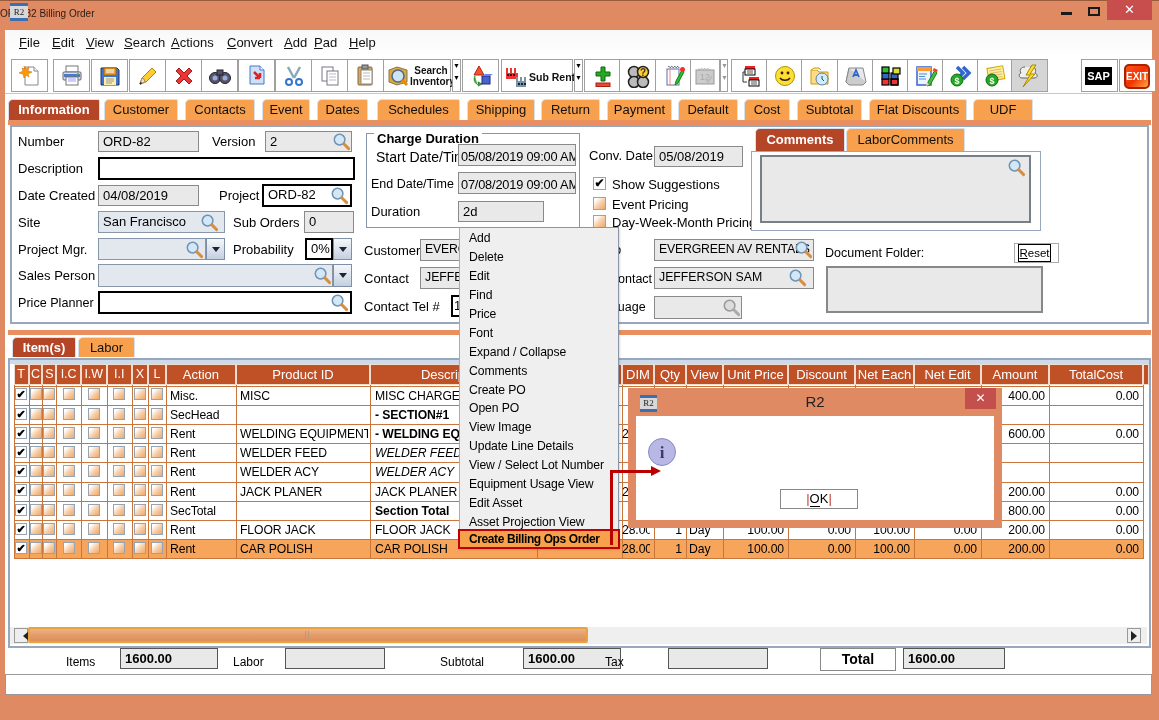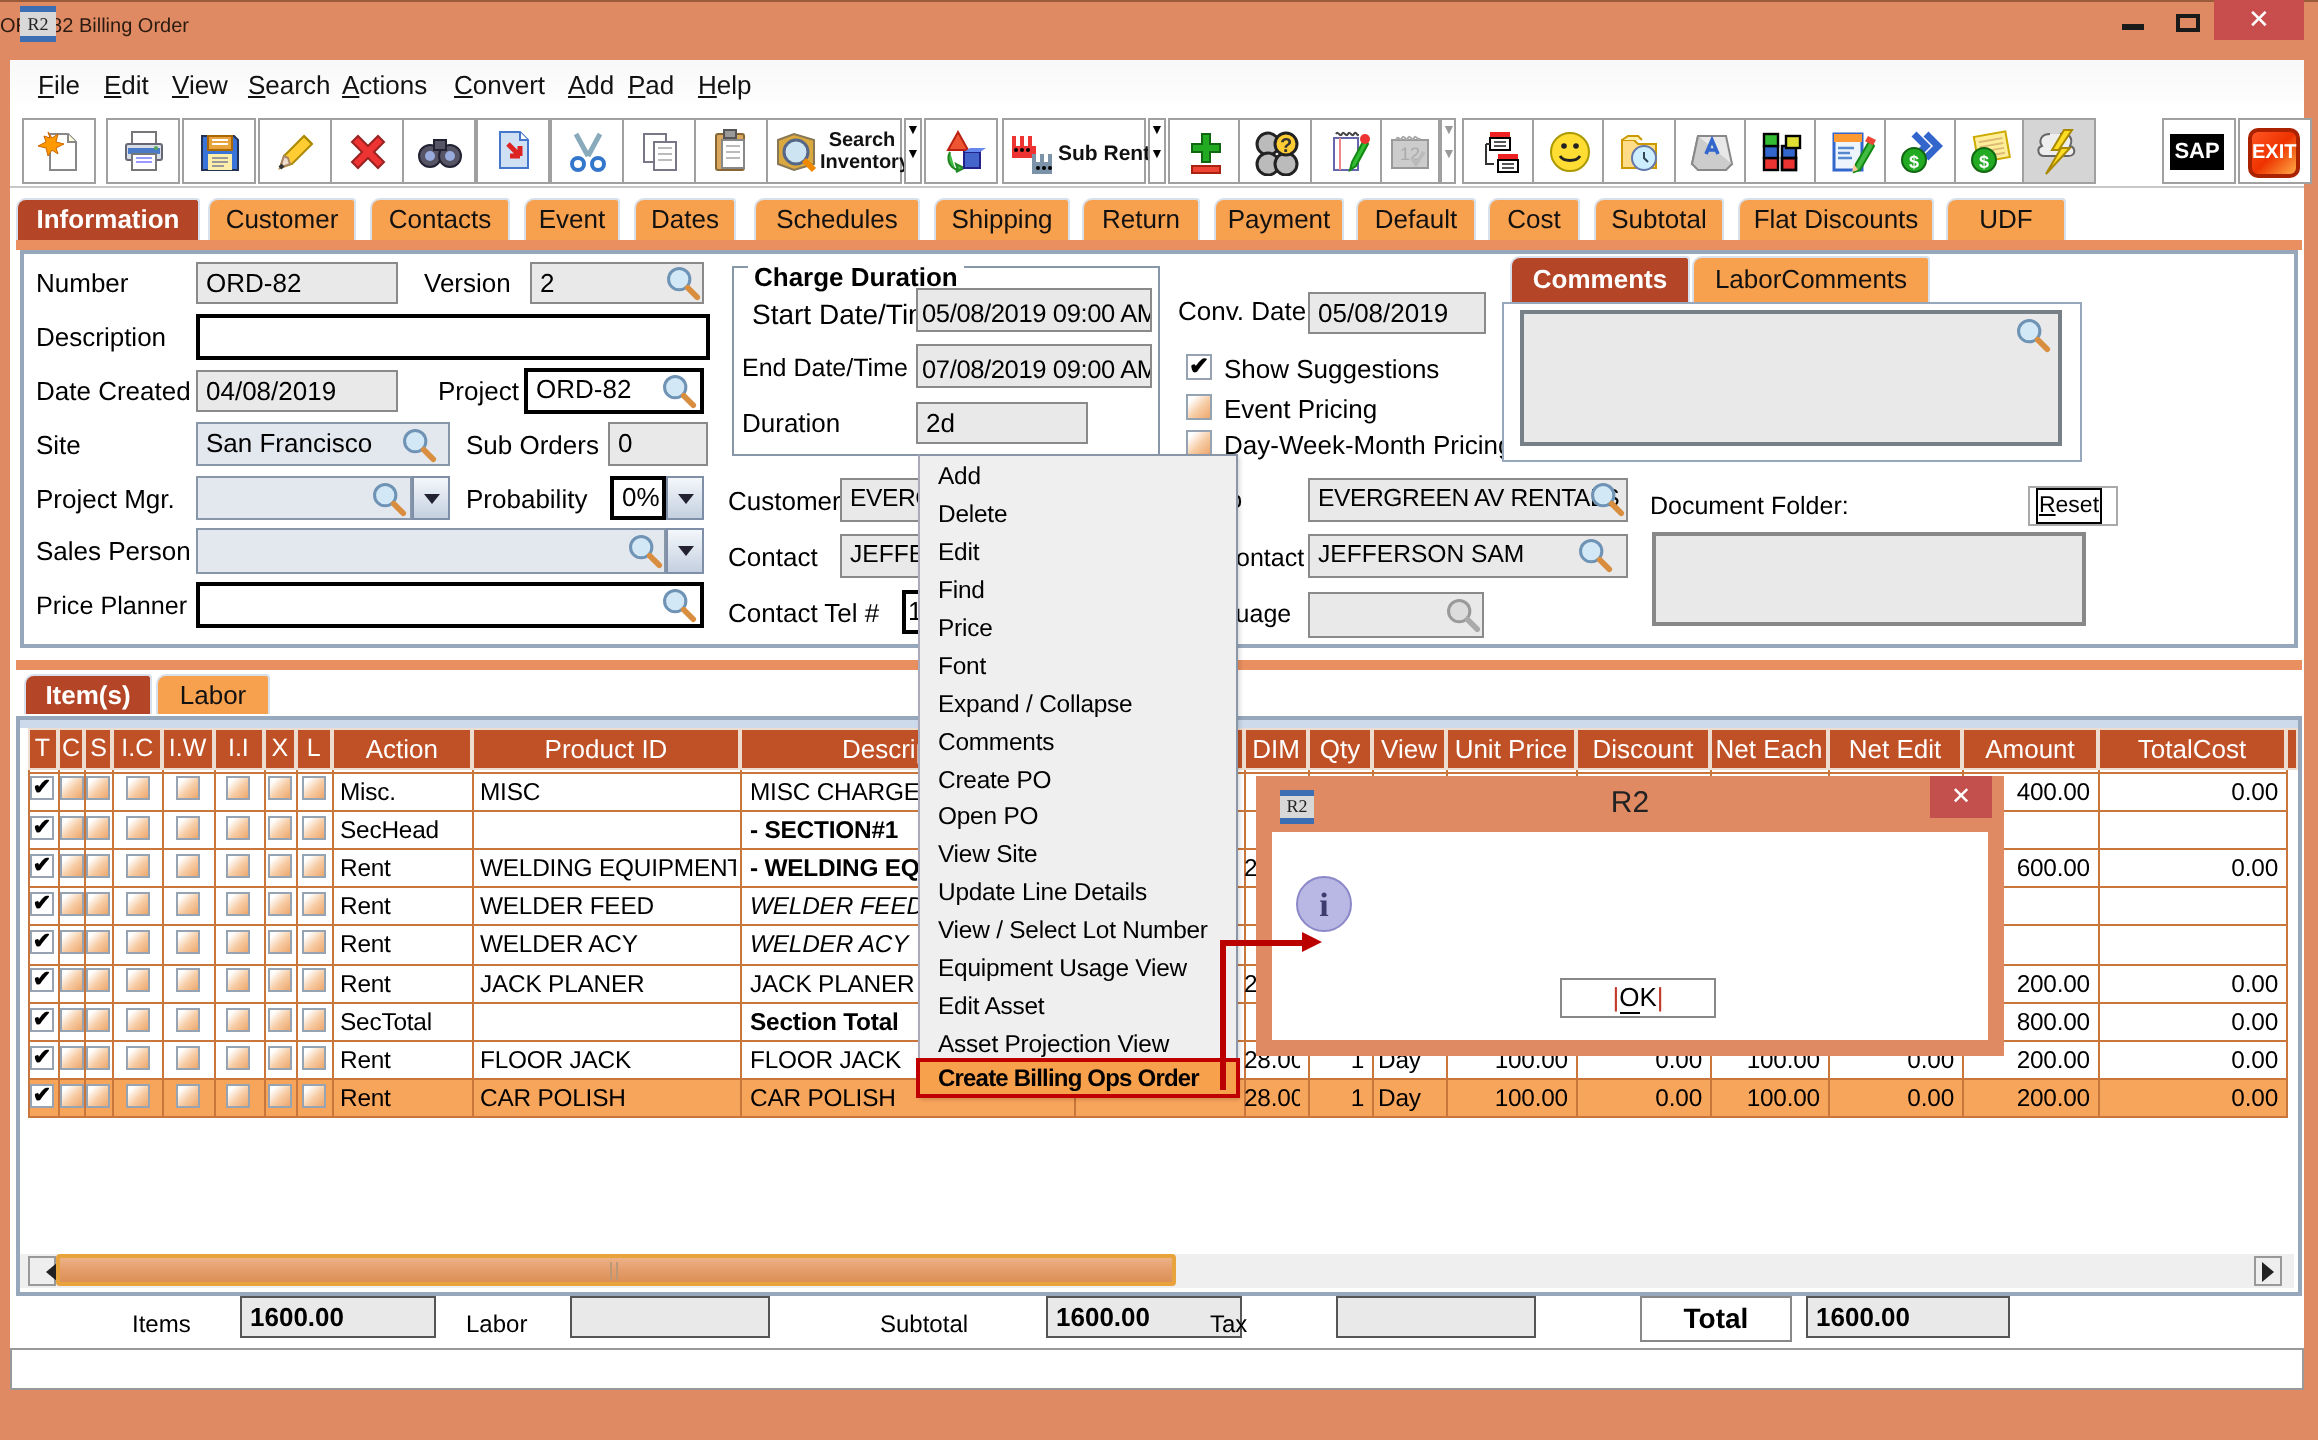--- a/index.html
+++ b/index.html
@@ -619,21 +619,21 @@
 <div class="mi2" style="top:3px">Add</div>
 <div class="mi2" style="top:22px">Delete</div>
 <div class="mi2" style="top:41px">Edit</div>
 <div class="mi2" style="top:60px">Find</div>
 <div class="mi2" style="top:79px">Price</div>
 <div class="mi2" style="top:98px">Font</div>
 <div class="mi2" style="top:117px">Expand / Collapse</div>
 <div class="mi2" style="top:136px">Comments</div>
 <div class="mi2" style="top:155px">Create PO</div>
 <div class="mi2" style="top:173px">Open PO</div>
-<div class="mi2" style="top:192px">View Site</div>
+<div class="mi2" style="top:192px">View Image</div>
 <div class="mi2" style="top:211px">Update Line Details</div>
 <div class="mi2" style="top:230px">View / Select Lot Number</div>
 <div class="mi2" style="top:249px">Equipment Usage View</div>
 <div class="mi2" style="top:268px">Edit Asset</div>
 <div class="mi2" style="top:287px">Asset Projection View</div>
 </div>
 <div class="abs" style="left:458px;top:529px;width:162px;height:20px;background:#f8a14d;border:2px solid #c00000;font-size:12px;letter-spacing:-0.4px;font-weight:bold;color:#000;padding-left:9px;line-height:16px;white-space:nowrap">Create Billing Ops Order</div>
 
 <div class="abs" style="left:628px;top:388px;width:374px;height:140px;background:#e08a63">
 <div style="position:absolute;left:12px;top:7px;width:17px;height:17px;background:#d8d8d8;border-top:3px solid #3c6eb4;border-bottom:3px solid #3c6eb4;font-size:9px;color:#222;text-align:center;line-height:11px;font-family:'Liberation Serif',serif">R2</div>

